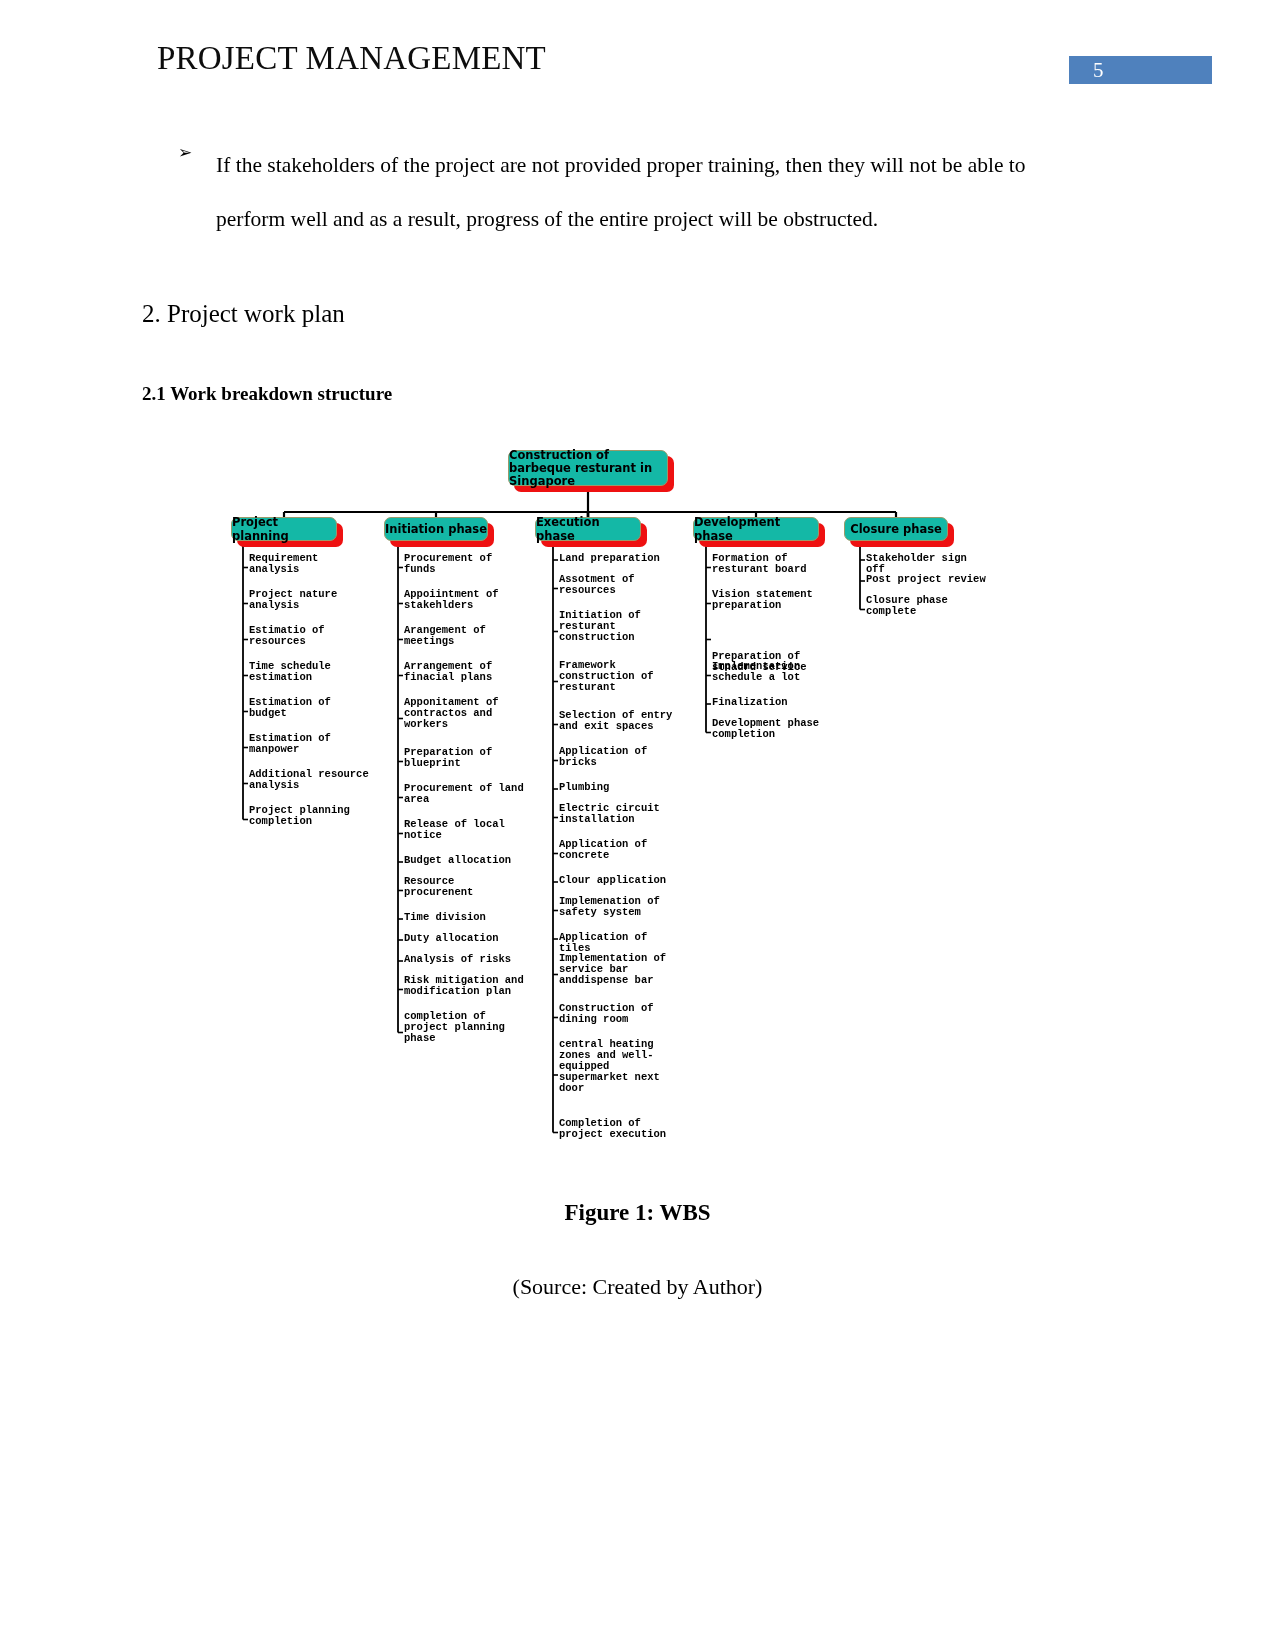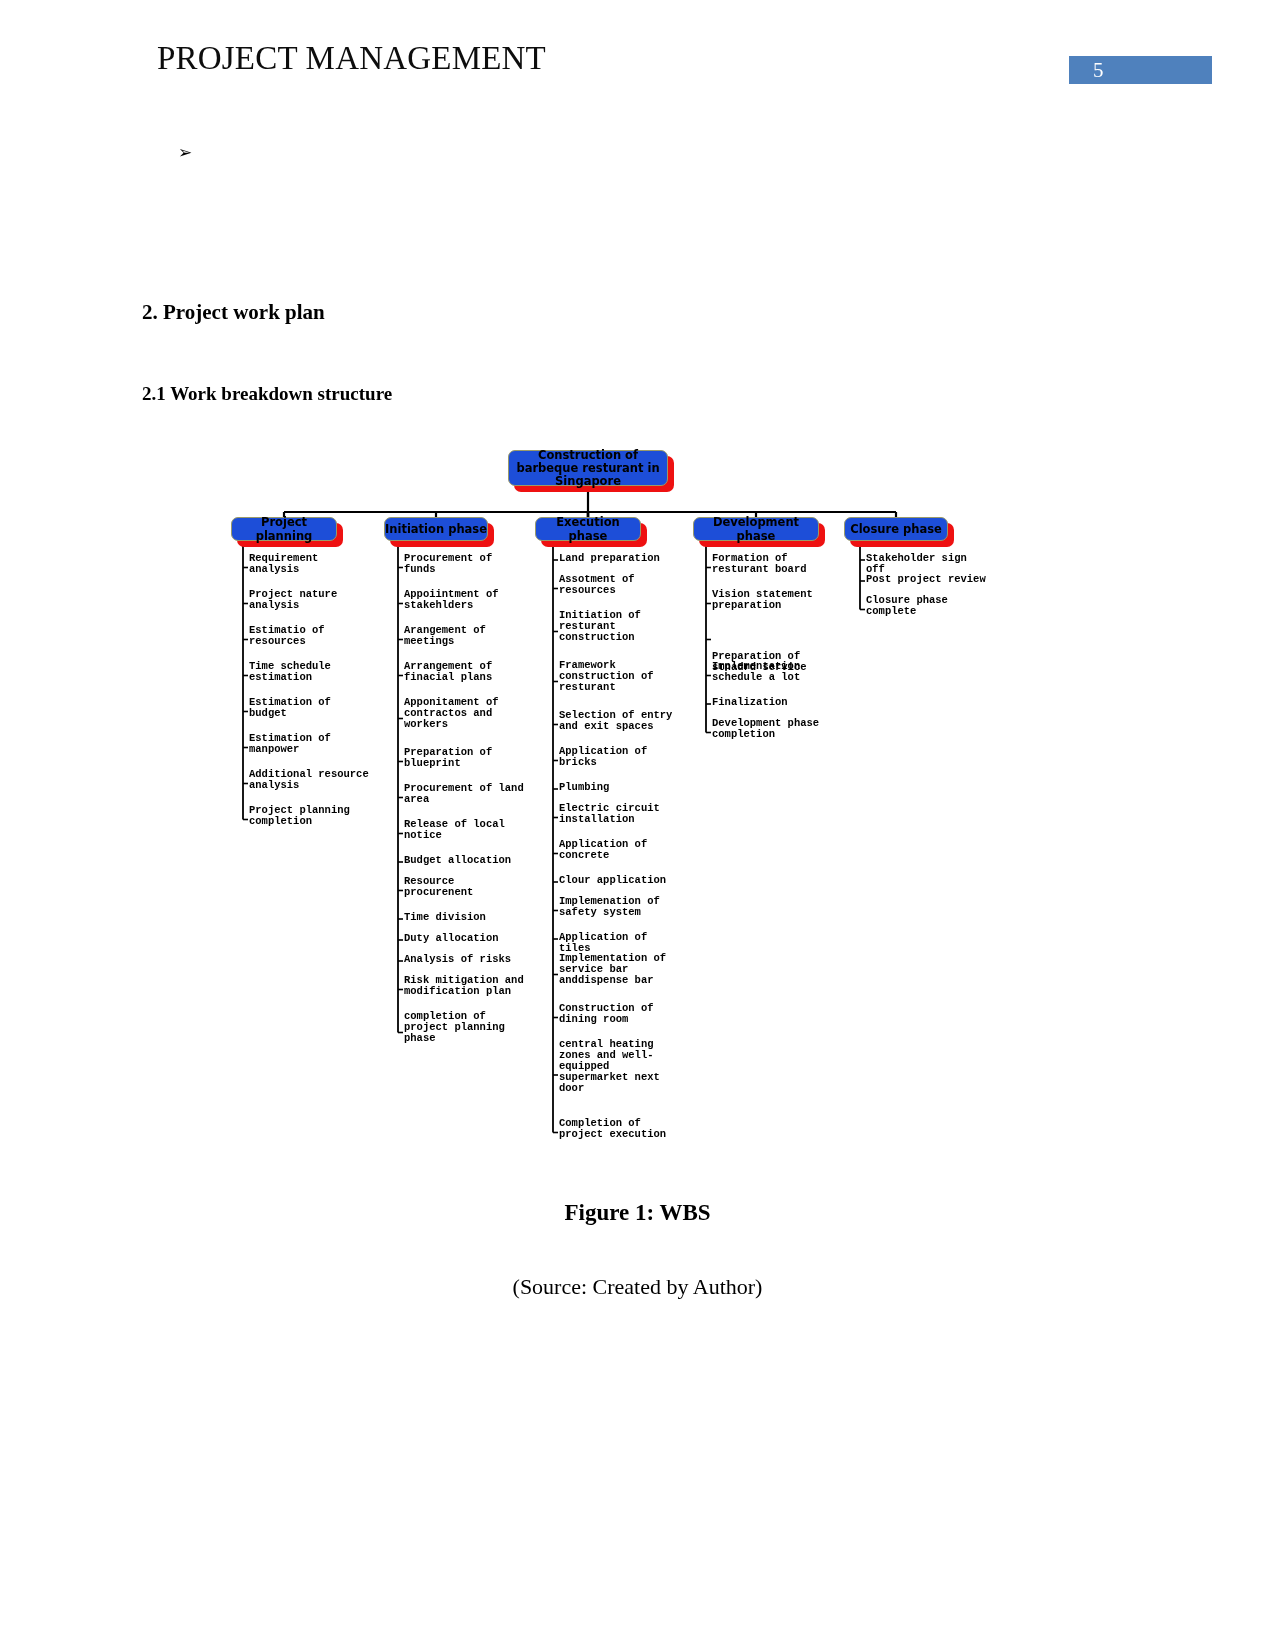--- a/index.html
+++ b/index.html
@@ -76,22 +76,22 @@
     line-height: 54px;
     text-align: justify;
     color: #000;
   }
 
   .heading-1 {
     position: absolute;
     left: 142px;
     top: 300px;
     font-family: "Liberation Serif", serif;
-    font-size: 21px;
-    font-weight: bold;
+    font-size: 25px;
+    font-weight: normal;
     color: #000;
   }
   .heading-2 {
     position: absolute;
     left: 142px;
     top: 383px;
     font-family: "Liberation Serif", serif;
     font-size: 19px;
     font-weight: bold;
     color: #000;
@@ -103,28 +103,28 @@
     left: 0;
     top: 0;
     width: 1275px;
     height: 1650px;
     pointer-events: none;
   }
   .wbs-layer { position: absolute; left: 0; top: 0; }
 
   .node {
     position: absolute;
-    background: #1d4ed8;
+    background: #14b8a6;
     border: 1px solid #9a9a6a;
     border-radius: 7px;
     box-sizing: border-box;
     font-family: "DejaVu Sans", sans-serif;
     font-weight: bold;
     color: #000;
-    text-align: center;
+    text-align: left;
     display: flex;
     align-items: center;
     justify-content: center;
     z-index: 4;
   }
   .node-shadow {
     position: absolute;
     background: #ee1111;
     border-radius: 7px;
     z-index: 3;
@@ -194,20 +194,21 @@
 <div class="page-header">
   <div class="header-title">PROJECT MANAGEMENT</div>
   <div class="page-number-box">
     <span class="page-number-text">5</span>
   </div>
 </div>
 
 <div class="bullet-block">
   <div class="bullet-row">
     <span class="bullet-marker">➢</span>
+    <span class="bullet-text">If the stakeholders of the project are not provided proper training, then they will not be able to perform well and as a result, progress of the entire project will be obstructed.</span>
   </div>
 </div>
 
 <div class="heading-1">2. Project work plan</div>
 <div class="heading-2">2.1 Work breakdown structure</div>
 
 <div class="wbs">
   <svg class="wbs-layer" width="1275" height="1650">
 
     <path d="M 588 492 L 588 512" stroke="#000" stroke-width="2.2" fill="none"></path>

